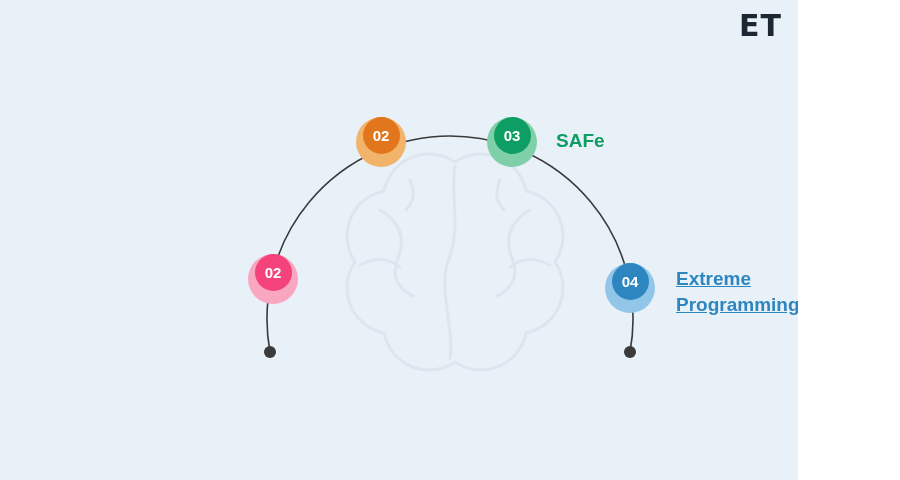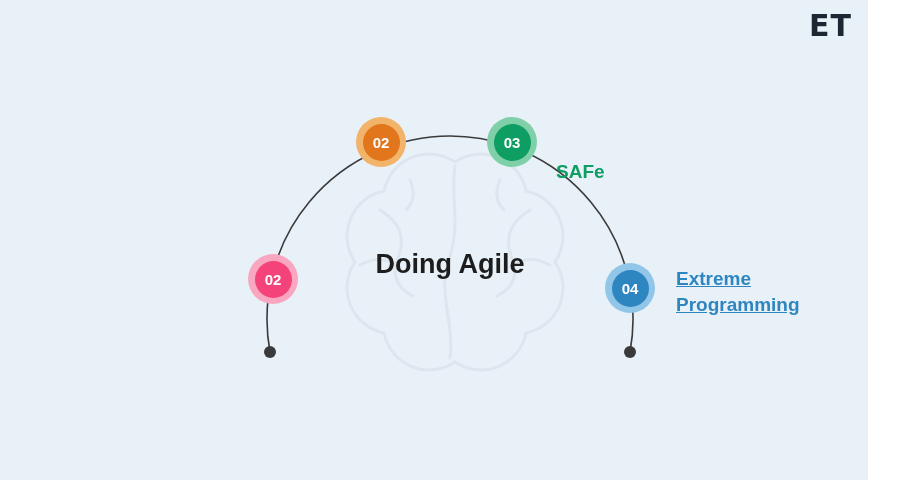--- a/index.html
+++ b/index.html
@@ -1,20 +1,20 @@
 <!DOCTYPE html>
 <html><head>
 <meta charset="utf-8">
 <style>
   html, body { margin: 0; padding: 0; }
   body { font-family: "Liberation Sans", sans-serif; }
 
   .canvas {
     position: relative;
-    width: 868px;
+    width: 798px;
     height: 480px;
     background: #e9f1f8;
     overflow: hidden;
   }
 
   .arc-svg {
     position: absolute;
     left: 0; top: 0;
     width: 900px; height: 480px;
     color: #3a3a3a;
@@ -42,21 +42,21 @@
     color: #1d1d1d;
   }
 
   .node-group { position: absolute; left: 0; top: 0; }
 
   .node-circle {
     position: absolute;
     width: 50px; height: 50px;
     border-radius: 50%;
     background: var(--ring-color, #ccc);
-    display: flex; align-items: center; justify-content: center;
+    display: flex; align-items: flex-start; justify-content: center;
   }
   .node-inner {
     width: 37px; height: 37px;
     border-radius: 50%;
     background: var(--node-color, #888);
     color: #ffffff;
     font-weight: bold;
     font-size: 15px;
     display: flex; align-items: center; justify-content: center;
   }
@@ -68,21 +68,21 @@
     color: var(--node-color, #333);
     white-space: nowrap;
   }
   .node-label.wrap { white-space: normal; line-height: 26px; }
 
   
   .circle-1 { left: 248px; top: 254px; }
   .circle-2 { left: 356px; top: 117px; }
   .circle-3 { left: 487px; top: 117px; }
   .circle-4 { left: 605px; top: 263px; }
-  .label-3 { left: 556px; top: 130px; margin-top: 31px; }
+  .label-3 { left: 556px; top: 130px; }
   .label-4 { left: 676px; top: 266px; width: 150px; text-decoration: underline; }
 </style>
 </head>
 <body>
 
 <div class="canvas" style="background: rgb(233, 241, 248);">
 
   <svg class="arc-svg" viewBox="0 0 900 480" xmlns="http://www.w3.org/2000/svg" style="color: rgb(58, 58, 58);">
 
     <g stroke="#dde5ee" stroke-width="3" fill="none" stroke-linecap="round">
@@ -96,21 +96,20 @@
       <path d="M500 180 q-8 18 4 30"></path>
     </g>
 
     <path d="M 270 352 A 183 183 0 1 1 630 352" fill="none" stroke="currentColor" stroke-width="1.6"></path>
     <circle cx="270" cy="352" r="6" fill="currentColor"></circle>
     <circle cx="630" cy="352" r="6" fill="currentColor"></circle>
   </svg>
 
   <div class="logo" style="color: rgb(28, 39, 51);">ET</div>
 
-  <div class="title" style="color: rgb(29, 29, 29);">Doing Agile</div>
 
   <div class="node-group" style="--node-color: #f4437a; --ring-color: #f9a6c1;">
 
     <div class="node-circle circle-1">
       <div class="node-inner">
         <span>02</span>
       </div>
     </div>
   </div>
 

